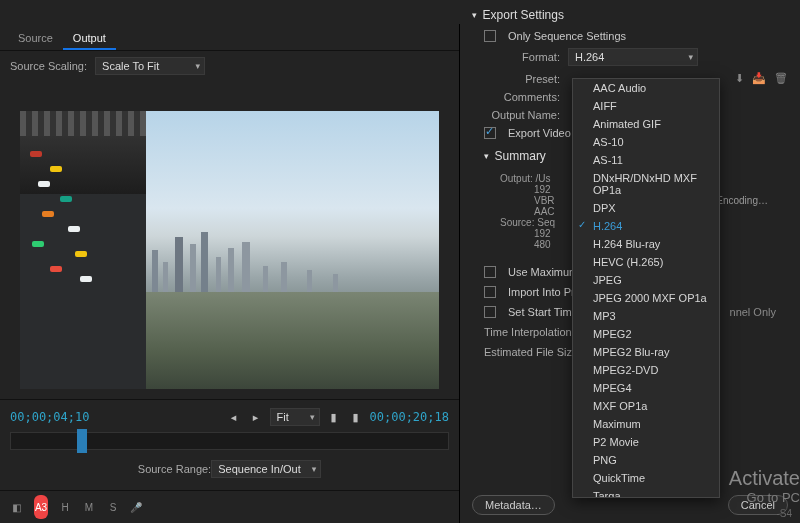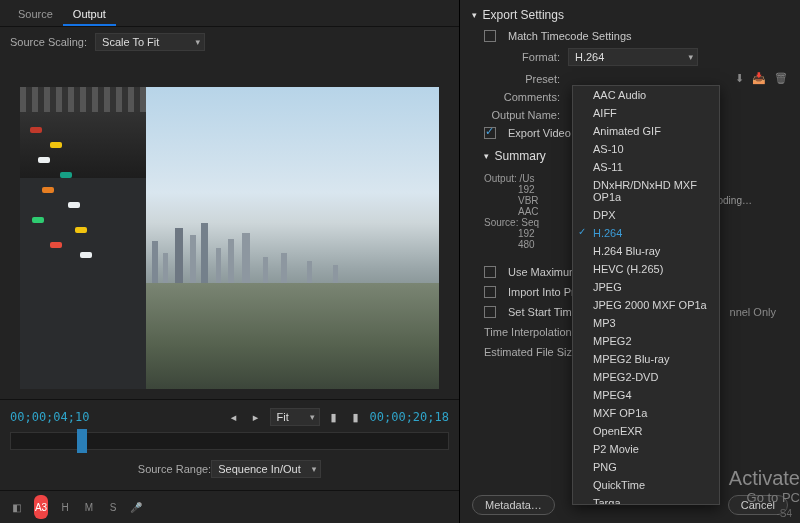--- a/index.html
+++ b/index.html
@@ -1,18 +1,18 @@
 <!DOCTYPE html>
 <html><head>
 <meta charset="utf-8">
 <style>
   * { box-sizing: border-box; margin: 0; padding: 0; }
   body { font-family: "Segoe UI", Arial, sans-serif; font-size: 11px; color: #c8c8c8; background: #232323; width: 800px; height: 523px; overflow: hidden; position: relative; }
   .app { display: flex; width: 100%; height: 100%; }
-  .left-pane { width: 460px; background: #232323; border-right: 1px solid #000; display: flex; flex-direction: column; }
+  .left-pane { width: 460px; background: #232323; border-right: 1px solid #000; display: flex; flex-direction: column; margin-top: 24px; }
   .right-pane { flex: 1; background: #232323; display: flex; flex-direction: column; position: relative; }
   .tabs { display: flex; padding: 4px 8px 0 8px; border-bottom: 1px solid #111; }
   .tab { padding: 4px 10px; color: #999; cursor: pointer; }
   .tab.active { color: #eee; border-bottom: 2px solid #1473e6; }
   .scale-row { display: flex; align-items: center; padding: 6px 10px; gap: 8px; }
   .label { color: #aaa; }
   .select { background: #2e2e2e; border: 1px solid #3a3a3a; color: #ddd; padding: 2px 18px 2px 6px; position: relative; min-width: 110px; }
   .select.small { min-width: 50px; }
   .select .chev { position: absolute; right: 4px; top: 3px; font-size: 9px; color: #aaa; }
   .preview { flex: 1; margin: 30px 20px 10px 20px; background: #131313; position: relative; overflow: hidden; }
@@ -37,32 +37,32 @@
   .tb-btn.a{background:#ef4444;color:#fff;border-radius:6px;padding:12px 2px;}
   
   .section-header{display:flex;align-items:center;gap:6px;padding:8px 12px;color:#ddd;font-size:12px;}
   .chev-down{font-size:9px;}
   .settings-body{padding:0 12px 8px 24px;display:flex;flex-direction:column;gap:6px;}
   .checkbox{width:12px;height:12px;border:1px solid #777;display:inline-block;margin-right:6px;position:relative;}
   .checkbox.checked::after{content:"✓";position:absolute;top:-3px;left:0;color:#4aa3df;font-size:11px;}
   .field{display:flex;align-items:center;gap:8px;}
   .field .label{min-width:76px;text-align:right;}
   .icons-row{display:flex;gap:8px;margin-left:auto;color:#888;}
-  .summary{font-size:10px;color:#999;}
+  .summary{font-size:10px;color:#999;margin-left:16px;}
   .sub-tabs{display:flex;gap:0;border-bottom:1px solid #111;margin:6px 0 0 0;padding:0 12px;}
   .sub-tab{padding:4px 10px;color:#999;}
   .sub-tab.active{color:#eee;border-bottom:2px solid #1473e6;}
   .panel-body{padding:8px 24px;display:flex;flex-direction:column;gap:8px;}
   .chk-row{display:flex;align-items:center;gap:6px;}
   .footer{position:absolute;bottom:8px;left:12px;right:12px;display:flex;align-items:center;gap:8px;}
   .btn{border:1px solid #555;padding:3px 12px;border-radius:10px;color:#ccc;background:#2a2a2a;}
   .watermark{position:absolute;right:0;bottom:18px;color:#7e7e7e;text-align:right;font-size:13px;pointer-events:none;}
   .watermark .big{font-size:20px;color:#8a8a8a;}
   
-  .dropdown{position:absolute;top:85px;left:572px;width:148px;background:#2a2a2a;border:1px solid #444;box-shadow:0 4px 14px rgba(0,0,0,.6);z-index:50;max-height:420px;overflow:hidden;}
+  .dropdown{position:absolute;top:78px;left:572px;width:148px;background:#2a2a2a;border:1px solid #444;box-shadow:0 4px 14px rgba(0,0,0,.6);z-index:50;max-height:420px;overflow:hidden;}
   .dd-item{padding:3px 10px 3px 20px;color:#d6d6d6;font-size:11px;position:relative;cursor:pointer;}
   .dd-item.sel{color:#3b9bd6;}
   .dd-item.sel::before{content:"✓";position:absolute;left:5px;top:2px;color:#3b9bd6;font-size:10px;}
 </style>
 </head>
 <body>
 
 <div class="app">
 
   <div class="left-pane">
@@ -143,21 +143,21 @@
   </div>
 
   <div class="right-pane">
     <div class="section-header">
       <span class="chev-down">▾</span>
       <span>Export Settings</span>
     </div>
     <div class="settings-body">
       <div class="chk-row">
         <span class="checkbox"></span>
-        <span>Match Timecode Settings</span>
+        <span>Only Sequence Settings</span>
       </div>
       <div class="field">
         <span class="label">Format:</span>
         <div class="select" style="min-width:130px">
           <span>H.264</span><span class="chev">▾</span>
         </div>
       </div>
       <div class="field">
         <span class="label">Preset:</span>
         <span style="flex:1"></span>
@@ -239,21 +239,21 @@
     <div class="dd-item">H.264 Blu-ray</div>
     <div class="dd-item">HEVC (H.265)</div>
     <div class="dd-item">JPEG</div>
     <div class="dd-item">JPEG 2000 MXF OP1a</div>
     <div class="dd-item">MP3</div>
     <div class="dd-item">MPEG2</div>
     <div class="dd-item">MPEG2 Blu-ray</div>
     <div class="dd-item">MPEG2-DVD</div>
     <div class="dd-item">MPEG4</div>
     <div class="dd-item">MXF OP1a</div>
-    <div class="dd-item">OpenEXR</div>
+    <div class="dd-item">Maximum</div>
     <div class="dd-item">P2 Movie</div>
     <div class="dd-item">PNG</div>
     <div class="dd-item">QuickTime</div>
     <div class="dd-item">Targa</div>
   </div>
 
 <div class="watermark">
   <div class="big">Activate</div>
   <div>Go to PC</div>
 </div>

